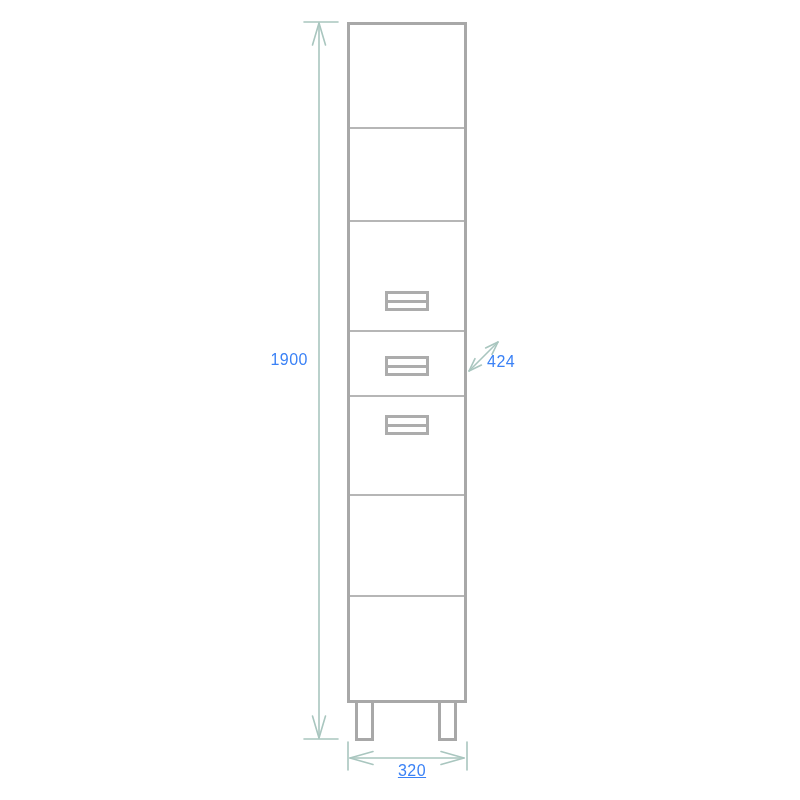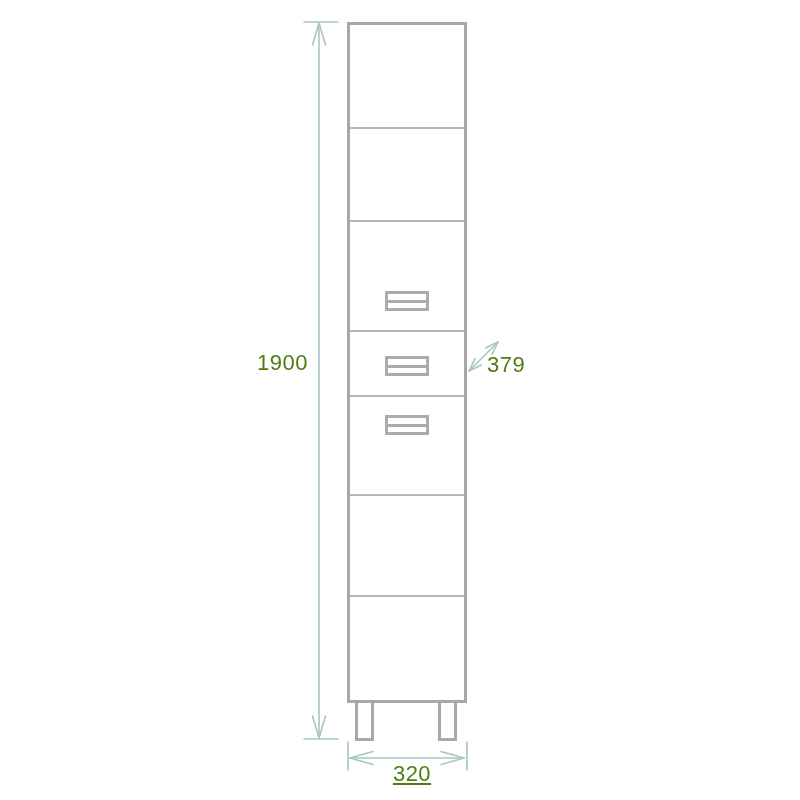--- a/index.html
+++ b/index.html
@@ -73,22 +73,22 @@
   .leg-right { left: 438px; }
   
   .dims {
     position: absolute;
     left: 0;
     top: 0;
     pointer-events: none;
   }
   .dim-label {
     position: absolute;
-    color: #4d7c0f;
-    font-size: 22px;
+    color: #3b82f6;
+    font-size: 16px;
     line-height: 1.1;
     letter-spacing: 0.5px;
   }
   .label-height {
     left: 254px;
     top: 351px;
     width: 54px;
     text-align: right;
   }
   .label-depth {
@@ -147,17 +147,17 @@
     </g>
     <g stroke="#A9C6BF" stroke-width="1.6" fill="none" stroke-linecap="round" stroke-linejoin="round">
       <path d="M469,371 L498,342"></path>
       <path d="M481.4,365 L469,371 L475,358.6"></path>
       <path d="M492,354.4 L498,342 L485.6,348"></path>
     </g>
   </svg>
 
   <div class="dim-label label-height">1900</div>
 
-  <div class="dim-label label-depth">379</div>
+  <div class="dim-label label-depth">424</div>
 
   <div class="dim-label label-width">320</div>
 
 </div>
 
 </body></html>

